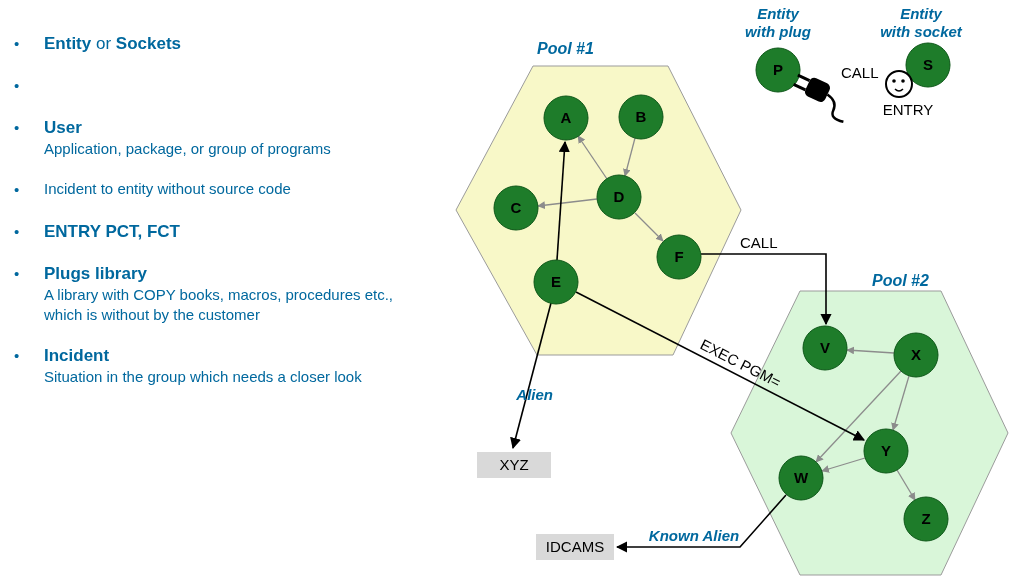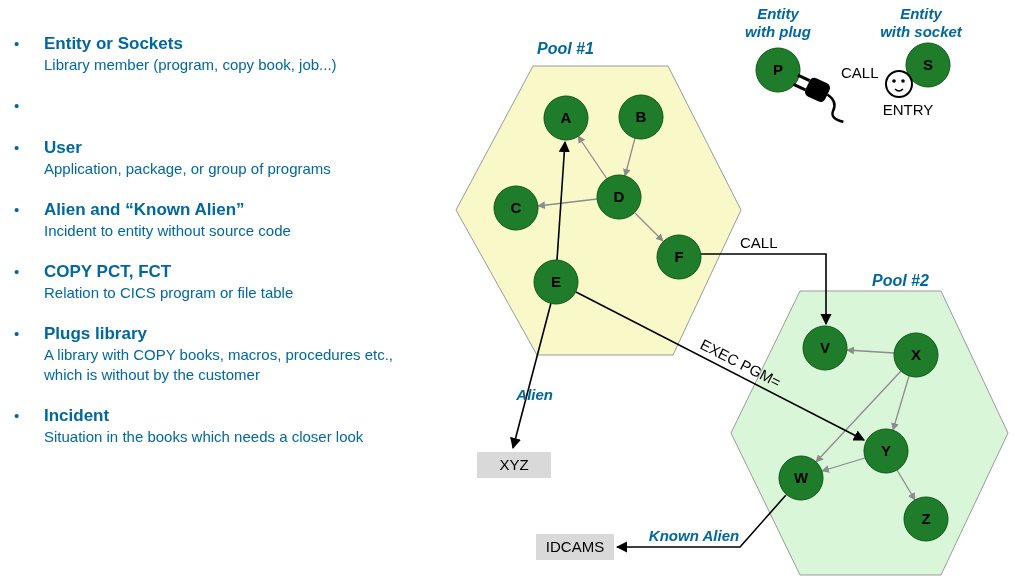--- a/index.html
+++ b/index.html
@@ -7,21 +7,21 @@
     width:1024px;height:579px;position:relative;overflow:hidden;
     background:#ffffff;
     font-family:"Liberation Sans", sans-serif;
   }
   
   .glossary{position:absolute;left:10px;top:33px;width:430px;}
   .g-item{display:flex;margin-bottom:20px;}
   .bullet{width:30px;flex:0 0 30px;color:var(--blue);font-size:15px;line-height:22px;padding-left:4px;}
   .g-text{width:372px;}
   .g-title{color:var(--blue);font-size:17px;line-height:22px;font-weight:bold;}
-  .g-title .mid{font-weight:bold;}
+  .g-title .mid{font-weight:normal;}
   .g-desc{color:var(--blue);font-size:15px;line-height:20px;}
   
   svg{position:absolute;left:0;top:0;}
   .hex1{fill:var(--pool1);stroke:#9b9b9b;stroke-width:1;}
   .hex2{fill:var(--pool2);stroke:#9b9b9b;stroke-width:1;}
   .node circle{fill:var(--green);stroke:#0d5718;stroke-width:1;}
   .node text{font:bold 15px "Liberation Sans", sans-serif;fill:#000;text-anchor:middle;}
   .gray-edge{stroke:#8c8c8c;stroke-width:1.3;fill:none;marker-end:url(#ag);}
   .black-edge{stroke:#000;stroke-width:1.6;fill:none;marker-end:url(#ab);}
   .pool-label{font:italic bold 16px "Liberation Sans", sans-serif;fill:var(--blue);}
@@ -33,65 +33,62 @@
 </style>
 </head>
 <body>
 
 <div class="glossary">
 
   <div class="g-item">
     <span class="bullet">•</span>
     <div class="g-text">
       <div class="g-title"><span>Entity</span><span class="mid"> or </span><span>Sockets</span></div>
-      <div class="g-desc">Library member (program, copy book, job...)</div>
     </div>
   </div>
 
   <div class="g-item">
     <span class="bullet">•</span>
   </div>
 
   <div class="g-item">
     <span class="bullet">•</span>
     <div class="g-text">
       <div class="g-title"><span>User</span><span class="mid"></span><span></span></div>
       <div class="g-desc">Application, package, or group of programs</div>
     </div>
   </div>
 
   <div class="g-item">
     <span class="bullet">•</span>
     <div class="g-text">
-      <div class="g-title"><span>Alien and “Known Alien”</span><span class="mid"></span><span></span></div>
       <div class="g-desc">Incident to entity without source code</div>
     </div>
   </div>
 
   <div class="g-item">
     <span class="bullet">•</span>
     <div class="g-text">
-      <div class="g-title"><span>COPY PCT, FCT</span><span class="mid"></span><span></span></div>
-      <div class="g-desc">Relation to CICS program or file table</div>
+      <div class="g-title"><span>ENTRY PCT, FCT</span><span class="mid"></span><span></span></div>
     </div>
   </div>
 
   <div class="g-item">
     <span class="bullet">•</span>
     <div class="g-text">
       <div class="g-title"><span>Plugs library</span><span class="mid"></span><span></span></div>
       <div class="g-desc">A library with COPY books, macros, procedures etc., which is without by the customer</div>
     </div>
   </div>
 
   <div class="g-item">
     <span class="bullet">•</span>
     <div class="g-text">
       <div class="g-title"><span>Incident</span><span class="mid"></span><span></span></div>
-      <div class="g-desc">Situation in the books which needs a closer look</div>
+      <div class="g-desc">Situation in the group which needs a closer look</div>
     </div>
   </div>
 
 </div>
 
 <svg width="1024" height="579" viewBox="0 0 1024 579">
   <defs>
     <marker id="ab" viewBox="0 0 10 10" refX="9" refY="5" markerWidth="7" markerHeight="7" orient="auto">
       <path d="M0,0 L10,5 L0,10 z" fill="#000"></path>
     </marker>

